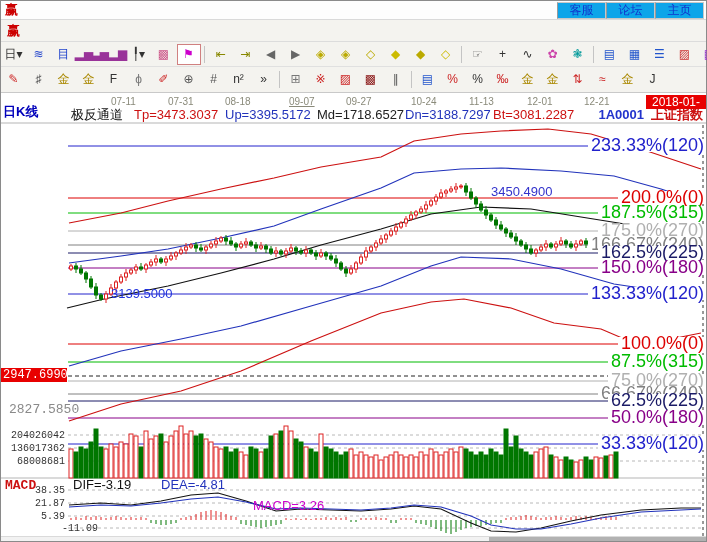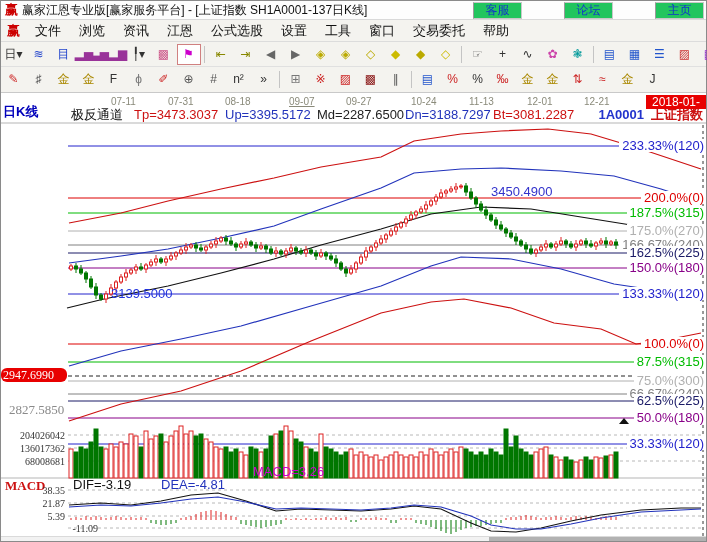--- a/index.html
+++ b/index.html
@@ -5,75 +5,62 @@
   html,body{margin:0;padding:0;width:707px;height:542px;overflow:hidden;
     font-family:"Liberation Sans","DejaVu Sans",sans-serif;background:#fff;}
   #app{position:relative;width:705px;height:540px;border:1px solid #8a8a8a;background:#fff;}
   
   .titlebar{position:absolute;left:0;top:0;width:705px;height:18px;background:#fdfdfd;
     border-bottom:1px solid #d9d9d9;display:flex;align-items:center;font-size:12px;}
   .titlebar .logo{color:#cc0000;font-weight:bold;margin:0 4px;font-size:13px;}
   .titlebar .ttl{color:#111;white-space:nowrap;}
   .winbtns{margin-left:auto;display:flex;margin-right:2px;}
   .winbtn{width:47px;height:15px;border:1px solid #c8c8c8;border-left:1px solid #9a9a9a;
-    color:#1133cc;font-size:12px;display:flex;align-items:center;justify-content:center;background:#22c55e;margin-left:42px;}
+    color:#1133cc;font-size:12px;display:flex;align-items:center;justify-content:center;background:#0ea5e9;}
   .menubar{position:absolute;left:0;top:19px;width:705px;height:21px;background:#f4f3ef;
     border-bottom:1px solid #dcdcdc;display:flex;align-items:center;font-size:13px;}
   .menubar .logo{color:#cc0000;font-weight:bold;margin:0 6px;}
   .menu-item{padding:0 9px;color:#111;}
   .toolbar{position:absolute;left:0;width:705px;background:#f4f3ef;display:flex;align-items:center;}
   #toolbar1{top:41px;height:24px;border-bottom:1px solid #e0e0e0;}
   #toolbar2{top:66px;height:25px;border-bottom:1px solid #c9c9c9;}
   .tbtn{flex:none;width:22px;height:19px;margin:0 0.5px;display:inline-flex;align-items:center;
     justify-content:center;font-size:12px;line-height:19px;border:1px solid transparent;}
   .tbtn.sel{border:1px solid #d08080;background:#fff;}
   .tsep{flex:none;width:1px;height:17px;background:#c4c4c4;margin:0 3px;}
   
   .lbl{position:absolute;font-size:13px;line-height:14px;white-space:nowrap;}
-  .serif{font-family:Liberation Serif, serif;border-radius:6px;}
+  .serif{font-family:Liberation Mono, monospace;}
   .datelbl{position:absolute;top:95px;font-size:10px;color:#8a8a7a;}
   .curdate{position:absolute;left:645px;top:94px;width:60px;height:14px;background:#e80000;
     color:#fff;font-size:12px;line-height:14px;text-align:center;}
-  .rlv{position:absolute;right:2px;background:#fff;padding-left:3px;font-size:13px;line-height:13px;}
+  .rlv{position:absolute;right:2px;background:#fff;padding-left:3px;font-size:18px;line-height:13px;}
   .axnum{position:absolute;left:0;width:64px;text-align:right;font-size:10px;line-height:13px;color:#333;}
   .lastprice{position:absolute;left:0;top:367px;width:66px;height:14px;background:#e80000;
     color:#fff;font-size:12px;line-height:14px;text-align:left;padding-left:2px;box-sizing:border-box;}
   #chart-region{position:absolute;left:0;top:0;width:705px;height:540px;}
   .scrollstrip{position:absolute;left:0;top:536px;width:705px;height:4px;background:#f2f2f2;}
   .scrollthumb{position:absolute;left:488px;top:0;width:217px;height:4px;background:#b2b2b2;}
 </style>
 </head>
 <body>
 
 <div id="app">
 
   <div class="titlebar">
     <span class="logo">赢</span>
-    <span class="ttl">赢家江恩专业版[赢家服务平台] - [上证指数  SH1A0001-137日K线]</span>
     <span class="winbtns" id="win-buttons">
         <span class="winbtn">客服</span>
         <span class="winbtn">论坛</span>
         <span class="winbtn">主页</span>
       </span>
   </div>
 
   <div class="menubar">
     <span class="logo">赢</span>
-    <span id="menu-items" style="display:flex">
-        <span class="menu-item">文件</span>
-        <span class="menu-item">浏览</span>
-        <span class="menu-item">资讯</span>
-        <span class="menu-item">江恩</span>
-        <span class="menu-item">公式选股</span>
-        <span class="menu-item">设置</span>
-        <span class="menu-item">工具</span>
-        <span class="menu-item">窗口</span>
-        <span class="menu-item">交易委托</span>
-        <span class="menu-item">帮助</span>
-      </span>
   </div>
 
   <div class="toolbar" id="toolbar1">
       <span class="tbtn" style="color: rgb(51, 51, 51);">日▾</span>
       <span class="tbtn" style="color: rgb(34, 68, 204);">≋</span>
       <span class="tbtn" style="color: rgb(34, 68, 204);">目</span>
       <span class="tbtn" style="color: rgb(153, 51, 153);">▂▅▃</span>
       <span class="tbtn" style="color: rgb(153, 51, 153);">▅▂▆</span>
       <span class="tbtn" style="color: rgb(51, 51, 51);">╿▾</span>
       <span class="tbtn" style="color: rgb(204, 85, 136);">▩</span>
@@ -624,21 +611,21 @@
       <div class="datelbl" style="left: 526px;">12-01</div>
       <div class="datelbl" style="left: 583px;">12-21</div>
     </div>
   <div class="curdate">2018-01-24</div>
 
   <div class="lbl" style="left:2px;top:104px;color:#0000bb;font-weight:bold">日K线</div>
   <div class="lbl" style="left:70px;top:107px;color:#111;">极反通道</div>
   <div id="param-row">
       <div class="lbl" style="left: 133px; top: 107px; color: rgb(204, 17, 17);">Tp=3473.3037</div>
       <div class="lbl" style="left: 224px; top: 107px; color: rgb(34, 51, 187);">Up=3395.5172</div>
-      <div class="lbl" style="left: 316px; top: 107px; color: rgb(34, 34, 34);">Md=2287.6500</div>
+      <div class="lbl" style="left: 316px; top: 107px; color: rgb(34, 34, 34);">Md=1718.6527</div>
       <div class="lbl" style="left: 404px; top: 107px; color: rgb(34, 51, 187);">Dn=3188.7297</div>
       <div class="lbl" style="left: 492px; top: 107px; color: rgb(204, 17, 17);">Bt=3081.2287</div>
     </div>
   <div class="lbl" style="right:3px;top:107px;display:flex;gap:7px;font-weight:bold">
     <span style="color:#2233cc">1A0001</span>
     <span style="color:#cc1111">上证指数</span>
   </div>
 
   <div class="lbl" style="left:110px;top:286px;color:#2233dd">3139.5000</div>
   <div class="lbl" style="left:490px;top:184px;color:#3333cc">3450.4900</div>
@@ -649,21 +636,21 @@
       <div class="rlv" style="top: 138px; color: rgb(34, 34, 204);">233.33%(120)</div>
       <div class="rlv" style="top: 190px; color: rgb(221, 0, 0);">200.0%(0)</div>
       <div class="rlv" style="top: 205px; color: rgb(0, 187, 0);">187.5%(315)</div>
       <div class="rlv" style="top: 223px; color: rgb(176, 176, 176);">175.0%(270)</div>
       <div class="rlv" style="top: 237px; color: rgb(128, 128, 128);">166.67%(240)</div>
       <div class="rlv" style="top: 245px; color: rgb(26, 26, 102);">162.5%(225)</div>
       <div class="rlv" style="top: 260px; color: rgb(136, 0, 136);">150.0%(180)</div>
       <div class="rlv" style="top: 286px; color: rgb(34, 34, 204);">133.33%(120)</div>
       <div class="rlv" style="top: 336px; color: rgb(221, 0, 0);">100.0%(0)</div>
       <div class="rlv" style="top: 354px; color: rgb(0, 187, 0);">87.5%(315)</div>
-      <div class="rlv" style="top: 373px; color: rgb(176, 176, 176);">75.0%(300)</div>
+      <div class="rlv" style="top: 373px; color: rgb(176, 176, 176);">75.0%(270)</div>
       <div class="rlv" style="top: 386px; color: rgb(128, 128, 128);">66.67%(240)</div>
       <div class="rlv" style="top: 393px; color: rgb(26, 26, 102);">62.5%(225)</div>
       <div class="rlv" style="top: 410px; color: rgb(136, 0, 136);">50.0%(180)</div>
       <div class="rlv" style="top: 436px; color: rgb(34, 34, 204);">33.33%(120)</div>
     </div>
 
   <div id="vol-axis">
       <div class="axnum serif" style="top: 428px;">204026042</div>
       <div class="axnum serif" style="top: 441px;">136017362</div>
       <div class="axnum serif" style="top: 454px;">68008681</div>
@@ -671,19 +658,19 @@
   <div class="lbl serif" style="left:4px;top:478px;color:#cc1111;font-weight:bold">MACD</div>
   <div id="macd-axis">
       <div class="axnum serif" style="top: 483px;">38.35</div>
       <div class="axnum serif" style="top: 496px;">21.87</div>
       <div class="axnum serif" style="top: 509px;">5.39</div>
       <div class="axnum serif" style="top: 521px; margin-left: 33px;">-11.09</div>
     </div>
   <div id="macd-info">
       <div class="lbl" style="left: 72px; top: 477px; color: rgb(17, 17, 17);">DIF=-3.19</div>
       <div class="lbl" style="left: 160px; top: 477px; color: rgb(34, 51, 187);">DEA=-4.81</div>
-      <div class="lbl" style="left: 252px; top: 464px; color: rgb(204, 0, 204);">MACD=3.26</div>
+      <div class="lbl" style="left: 252px; top: 498px; color: rgb(204, 0, 204);">MACD=3.26</div>
     </div>
 
   <div class="scrollstrip">
     <div class="scrollthumb"></div>
   </div>
 </div>
 
 </body></html>

